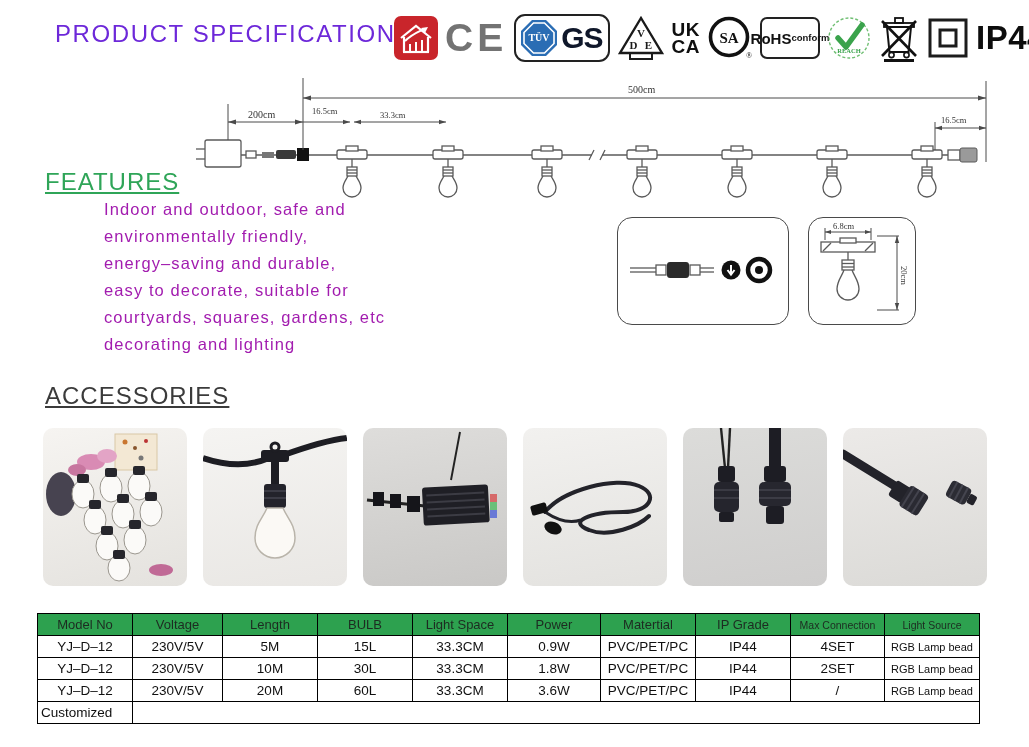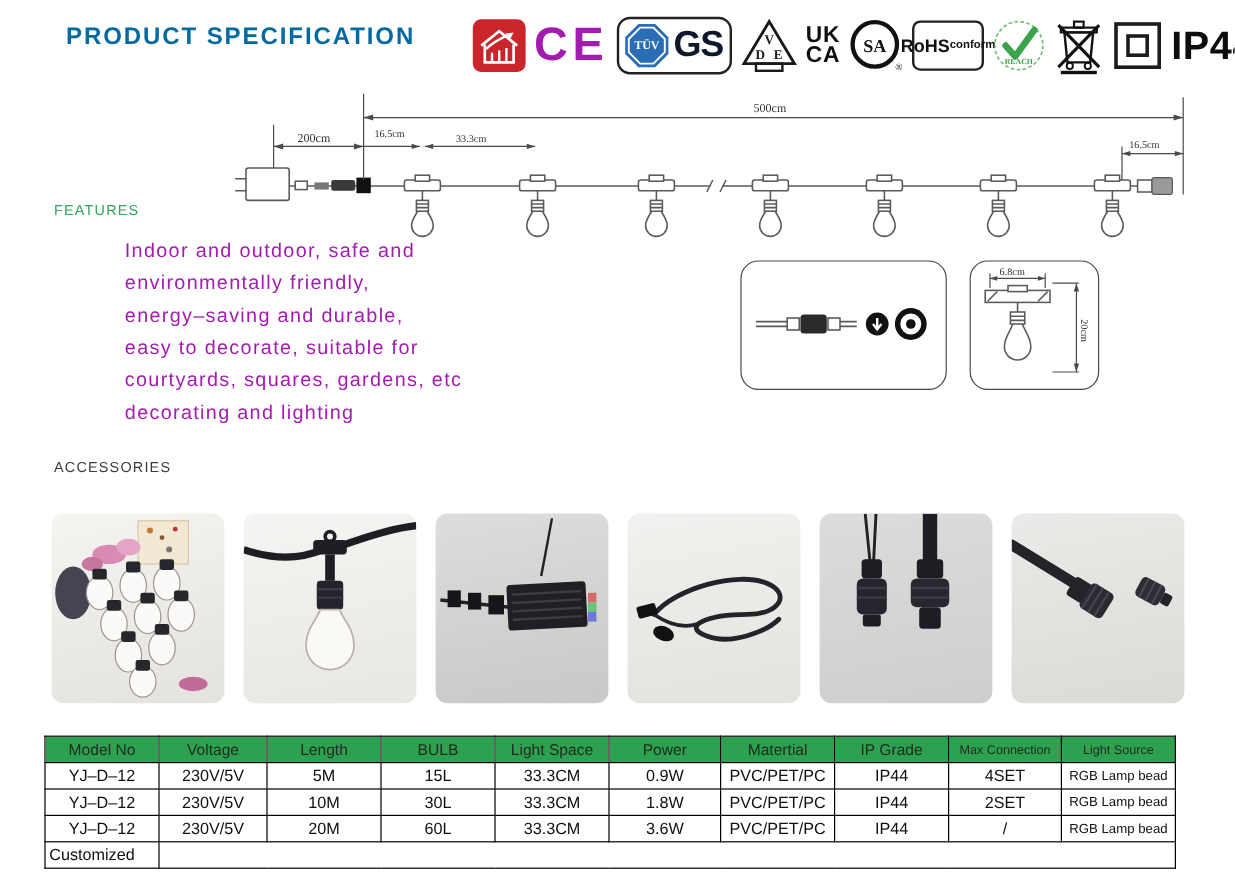--- a/index.html
+++ b/index.html
@@ -1,32 +1,32 @@
 <!DOCTYPE html>
 <html><head>
 <meta charset="utf-8">
 <style>
   html,body{margin:0;padding:0;background:#fff;}
   #page{position:relative;width:1029px;height:747px;background:#ffffff;overflow:hidden;
         font-family:"Liberation Sans",sans-serif;}
   .abs{position:absolute;}
 
   
-  .doc-title{left:55px;top:20px;font-size:20px;font-weight:700;color:#0369a1;letter-spacing:1.6px;}
-  .sec-heading{font-size:12px;font-weight:500;letter-spacing:1px;}
+  .doc-title{left:55px;top:20px;font-size:24px;font-weight:400;color:#6d28d9;letter-spacing:1.6px;}
+  .sec-heading{font-size:24px;font-weight:500;letter-spacing:1px;text-decoration:underline;}
   .features-heading{left:45px;top:168px;color:#2fa558;}
   .accessories-heading{left:45px;top:382px;color:#3b3b3b;}
   .features-text{left:104px;top:196px;width:330px;color:#a21caf;font-size:16.5px;
                  font-weight:500;line-height:27px;letter-spacing:1.1px;}
 
   
   .badge-row{left:394px;top:12px;height:52px;display:flex;align-items:center;gap:7px;}
   .badge{display:flex;align-items:center;justify-content:center;flex:none;}
   .logo-box{width:44px;height:44px;background:#c9252b;border-radius:7px;}
-  .ce-text{font-size:39px;font-weight:700;color:#a21caf;letter-spacing:4px;line-height:44px;}
+  .ce-text{font-size:39px;font-weight:700;color:#737373;letter-spacing:4px;line-height:44px;}
   .tuvgs-box{height:44px;border:2.5px solid #222;border-radius:11px;display:flex;align-items:center;
              padding:0 3px;background:#fff;}
   .gs-text{font-size:30px;font-weight:800;color:#0f172a;letter-spacing:-1px;padding:0 2px;line-height:30px;}
   .ukca-text{font-size:19px;font-weight:800;color:#0f0f0f;line-height:17px;letter-spacing:.5px;text-align:left;}
   .rohs-box{width:56px;height:38px;border:2.5px solid #222;border-radius:7px;display:flex;flex-direction:row;
             align-items:center;justify-content:center;background:#fff;}
   .rohs-line1{font-size:15px;font-weight:800;color:#111;line-height:15px;}
   .rohs-line2{font-size:9.5px;font-weight:700;color:#111;line-height:10px;}
   .ip-text{font-size:33px;font-weight:700;color:#0d0d0d;letter-spacing:.5px;line-height:44px;}
 

